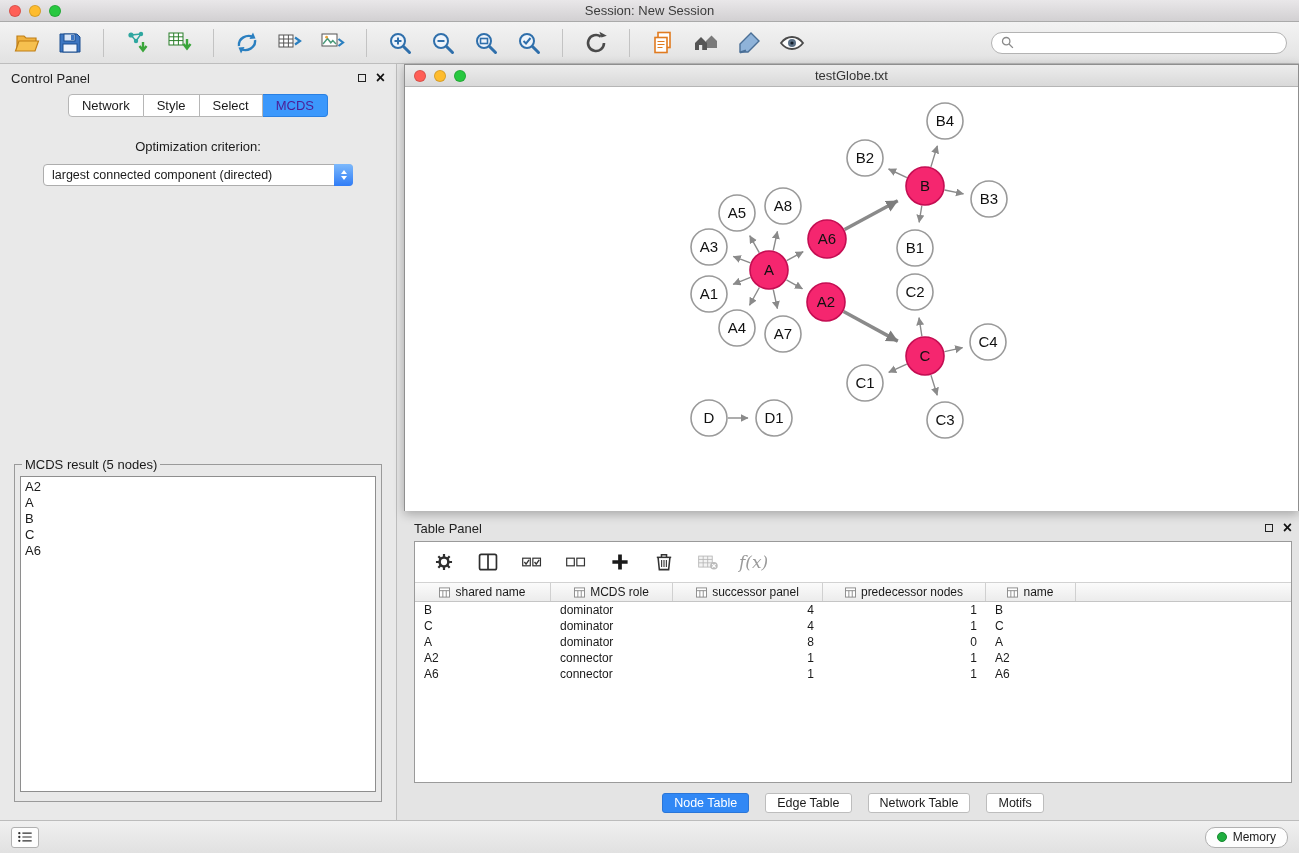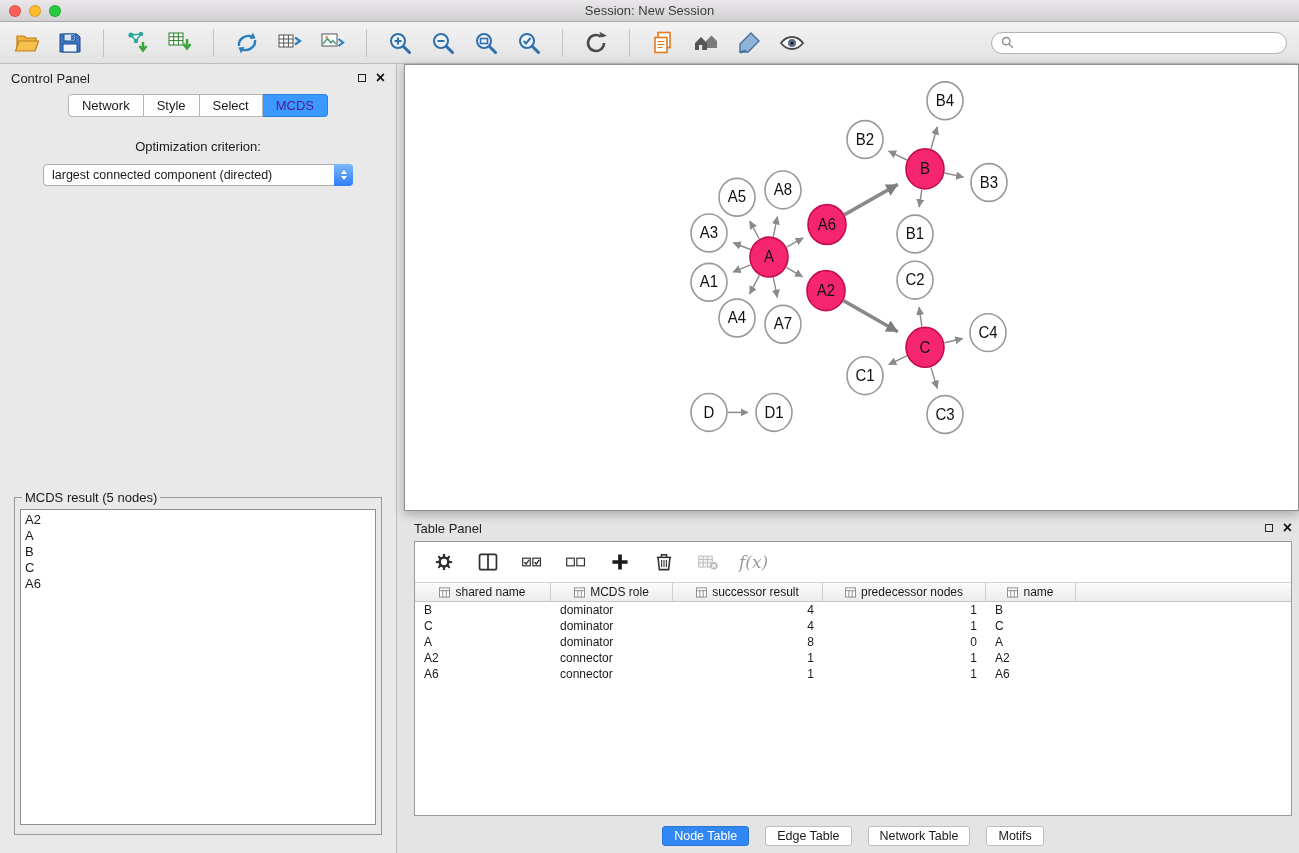--- a/index.html
+++ b/index.html
@@ -283,20 +283,28 @@
             <div class="result-item">B</div>
             <div class="result-item">C</div>
             <div class="result-item">A6</div>
           </div>
       </fieldset>
     </div>
 
     <div class="right">
 
       <div class="network-window">
+        <div class="net-titlebar">
+          <div class="lights" style="top:5px">
+            <span class="light red"></span>
+            <span class="light yellow"></span>
+            <span class="light green"></span>
+          </div>
+          <span>testGlobe.txt</span>
+        </div>
         <div class="net-canvas">
           <svg viewBox="0 0 893 424" preserveAspectRatio="none">
             <defs>
               <marker id="arr" markerUnits="userSpaceOnUse" markerWidth="12" markerHeight="12" refX="7.5" refY="4" orient="auto">
                 <path d="M0 0 L8 4 L0 8 Z" fill="#8a8a8a"></path>
               </marker>
               <marker id="arrb" markerUnits="userSpaceOnUse" markerWidth="18" markerHeight="16" refX="11.5" refY="6" orient="auto">
                 <path d="M0 0 L12 6 L0 12 Z" fill="#7d7d7d"></path>
               </marker>
             </defs>
@@ -437,21 +445,21 @@
                   <rect x="0.5" y="1" width="11" height="10" fill="#fff" stroke="#888"></rect>
                   <path d="M0.5 4 H11.5 M4.2 4 V11 M7.9 4 V11" stroke="#888"></path>
                 </svg>
                 <span>MCDS role</span>
               </div>
               <div class="th" style="width: 150px;">
                 <svg viewBox="0 0 12 12" class="mini">
                   <rect x="0.5" y="1" width="11" height="10" fill="#fff" stroke="#888"></rect>
                   <path d="M0.5 4 H11.5 M4.2 4 V11 M7.9 4 V11" stroke="#888"></path>
                 </svg>
-                <span>successor result</span>
+                <span>successor panel</span>
               </div>
               <div class="th" style="width: 163px;">
                 <svg viewBox="0 0 12 12" class="mini">
                   <rect x="0.5" y="1" width="11" height="10" fill="#fff" stroke="#888"></rect>
                   <path d="M0.5 4 H11.5 M4.2 4 V11 M7.9 4 V11" stroke="#888"></path>
                 </svg>
                 <span>predecessor nodes</span>
               </div>
               <div class="th" style="width: 90px;">
                 <svg viewBox="0 0 12 12" class="mini">
@@ -504,14 +512,28 @@
             <div class="ttab sel">Node Table</div>
             <div class="ttab">Edge Table</div>
             <div class="ttab">Network Table</div>
             <div class="ttab">Motifs</div>
           </div>
       </div>
 
     </div>
   </div>
 
+  <div class="statusbar">
+    <div class="list-btn">
+      <svg viewBox="0 0 22 18">
+        <circle cx="3" cy="4" r="1.5" fill="#2e2e2e"></circle>
+          <circle cx="3" cy="9" r="1.5" fill="#2e2e2e"></circle>
+          <circle cx="3" cy="14" r="1.5" fill="#2e2e2e"></circle>
+        <path d="M7 4 H19 M7 9 H19 M7 14 H19" stroke="#2e2e2e" stroke-width="1.6"></path>
+      </svg>
+    </div>
+    <div class="memory-btn">
+      <span class="mem-dot"></span>
+      <span>Memory</span>
+    </div>
+  </div>
 
 </div>
 
 </body></html>

